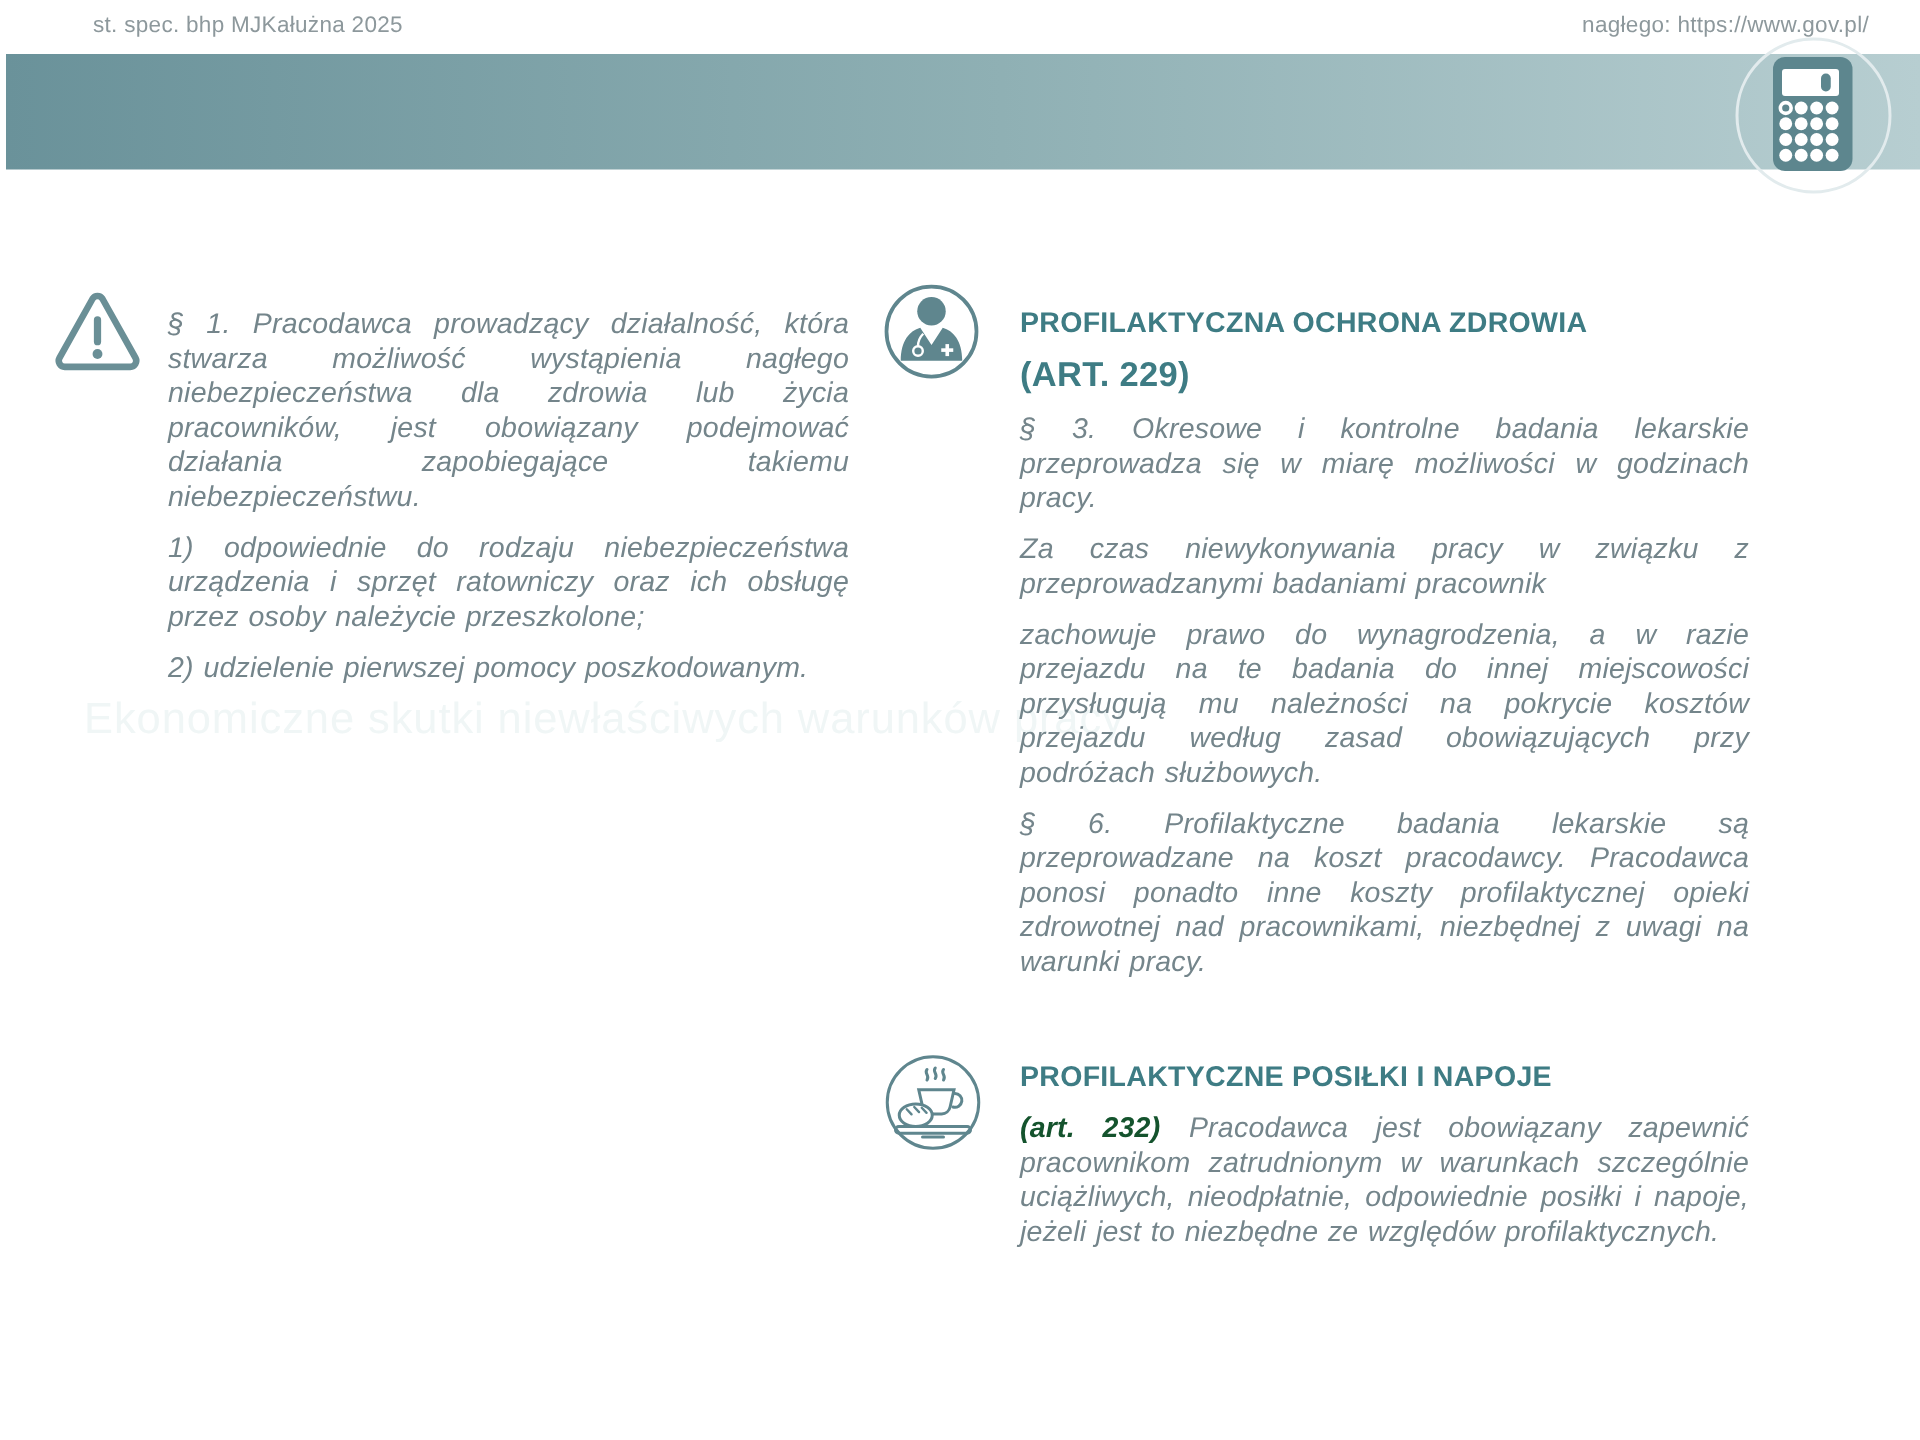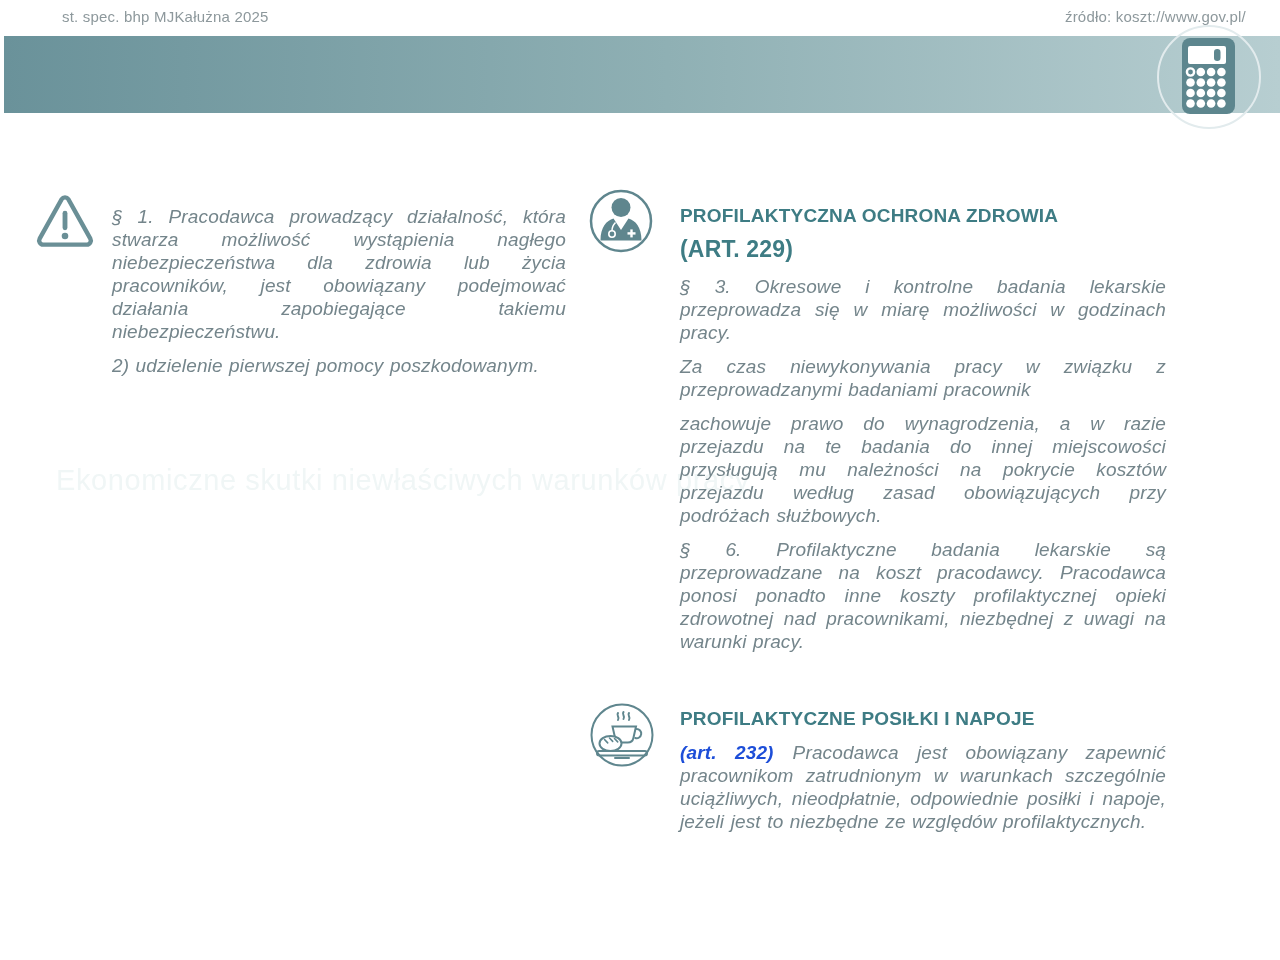--- a/index.html
+++ b/index.html
@@ -26,29 +26,29 @@
   .col-meals{left:680px;top:708px;width:486px;}
   h3.sec-h{
     margin:0 0 11px 0;font-size:19px;font-weight:700;color:#3e7c84;letter-spacing:.2px;
   }
   h3.sec-h2{margin:0 0 12px 0;font-size:23px;font-weight:700;color:#3e7c84;letter-spacing:.2px;}
   p.body{
     margin:0 0 11px 0;font-size:19px;line-height:23px;color:#74858b;
     text-align:justify;letter-spacing:.15px;word-spacing:1px;font-style:italic;
   }
   p.body:last-child{margin-bottom:0;}
-  .lead{color:#1d4ed8;font-weight:700;margin-right:19px;}
+  .lead{color:#14532d;font-weight:700;margin-right:19px;}
 </style>
 </head>
 <body>
 
 <div class="slide">
 
   <div class="meta meta-left">st. spec. bhp MJKałużna 2025</div>
-  <div class="meta meta-right">źródło: koszt://www.gov.pl/</div>
+  <div class="meta meta-right">nagłego: https://www.gov.pl/</div>
 
   <div class="band"></div>
   <div class="band-title">Ekonomiczne skutki niewłaściwych warunków pracy</div>
 
   <div class="calc-wrap">
     <svg width="106" height="106" viewBox="0 0 106 106">
       <circle cx="53" cy="53" r="51" fill="none" stroke="#e2ebed" stroke-width="2"></circle>
       <rect x="26" y="14" width="53" height="76" rx="8" fill="#5d868e"></rect>
       <rect x="32" y="22" width="38" height="18" rx="2" fill="#ffffff"></rect>
       <rect x="58" y="25" width="6.5" height="12" rx="3.2" fill="#5d868e"></rect>
@@ -74,20 +74,21 @@
   <div class="icon-abs" style="left:34px;top:192px;">
     <svg width="62" height="58" viewBox="0 0 64 60">
       <path d="M28.6 7.4 L5.8 48.2 a4.2 4.2 0 0 0 3.6 6.2 h45.2 a4.2 4.2 0 0 0 3.6 -6.2 L35.4 7.4 a4 4 0 0 0 -6.8 0 Z" fill="none" stroke="#6a8f96" stroke-width="4.5" stroke-linejoin="round"></path>
       <line x1="32" y1="22" x2="32" y2="37" stroke="#6a8f96" stroke-width="5" stroke-linecap="round"></line>
       <circle cx="32" cy="45.5" r="3.4" fill="#6a8f96"></circle>
     </svg>
   </div>
 
   <div class="col col-left">
     <p class="body">§ 1. Pracodawca prowadzący działalność, która stwarza możliwość wystąpienia nagłego niebezpieczeństwa dla zdrowia lub życia pracowników, jest obowiązany podejmować działania zapobiegające takiemu niebezpieczeństwu.</p>
+    <p class="body">1) odpowiednie do rodzaju niebezpieczeństwa urządzenia i sprzęt ratowniczy oraz ich obsługę przez osoby należycie przeszkolone;</p>
     <p class="body">2) udzielenie pierwszej pomocy poszkodowanym.</p>
   </div>
 
   <div class="icon-abs" style="left:589px;top:189px;">
     <svg width="64" height="64" viewBox="0 0 64 64">
       <circle cx="32" cy="32" r="30" fill="#ffffff" stroke="#5f868e" stroke-width="2.5"></circle>
       <circle cx="32" cy="18.5" r="9.5" fill="#5f868e"></circle>
       <path d="M11.5 51.5 C11.5 38 17.5 31.5 24.5 29.5 L32 41 L39.5 29.5 C46.5 31.5 52.5 38 52.5 51.5 Z" fill="#5f868e"></path>
       <circle cx="23" cy="45" r="3.2" fill="none" stroke="#ffffff" stroke-width="1.6"></circle>
       <path d="M23 41.8 C23 37 25.5 34.5 26.5 33.5" fill="none" stroke="#ffffff" stroke-width="1.6"></path>

